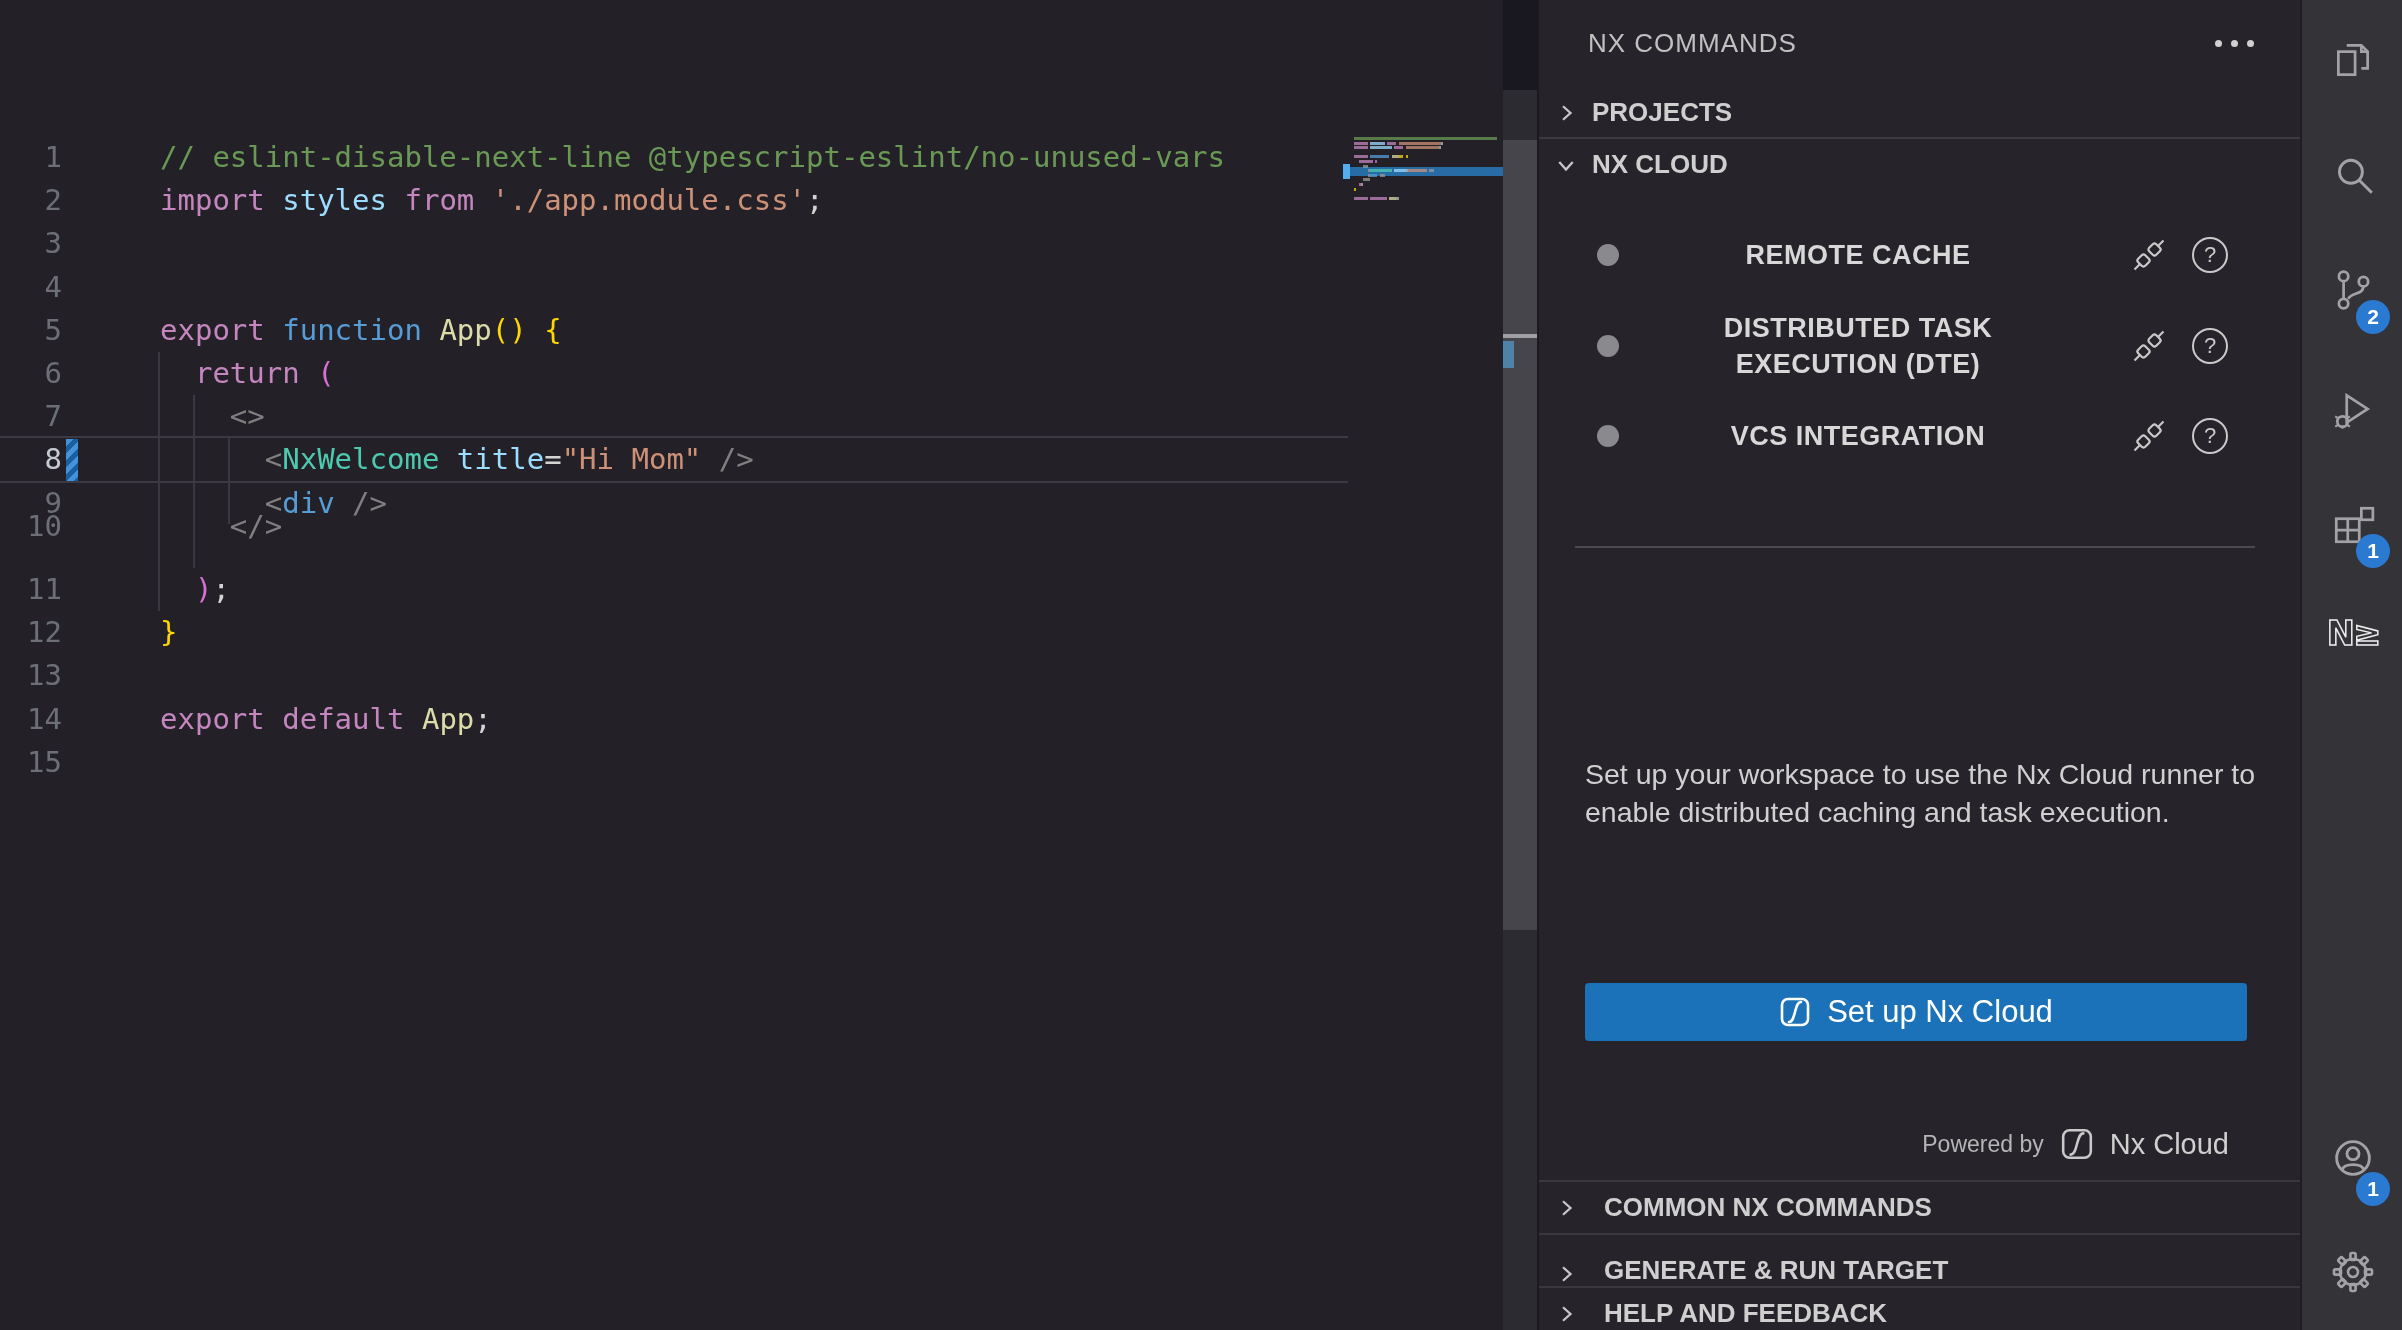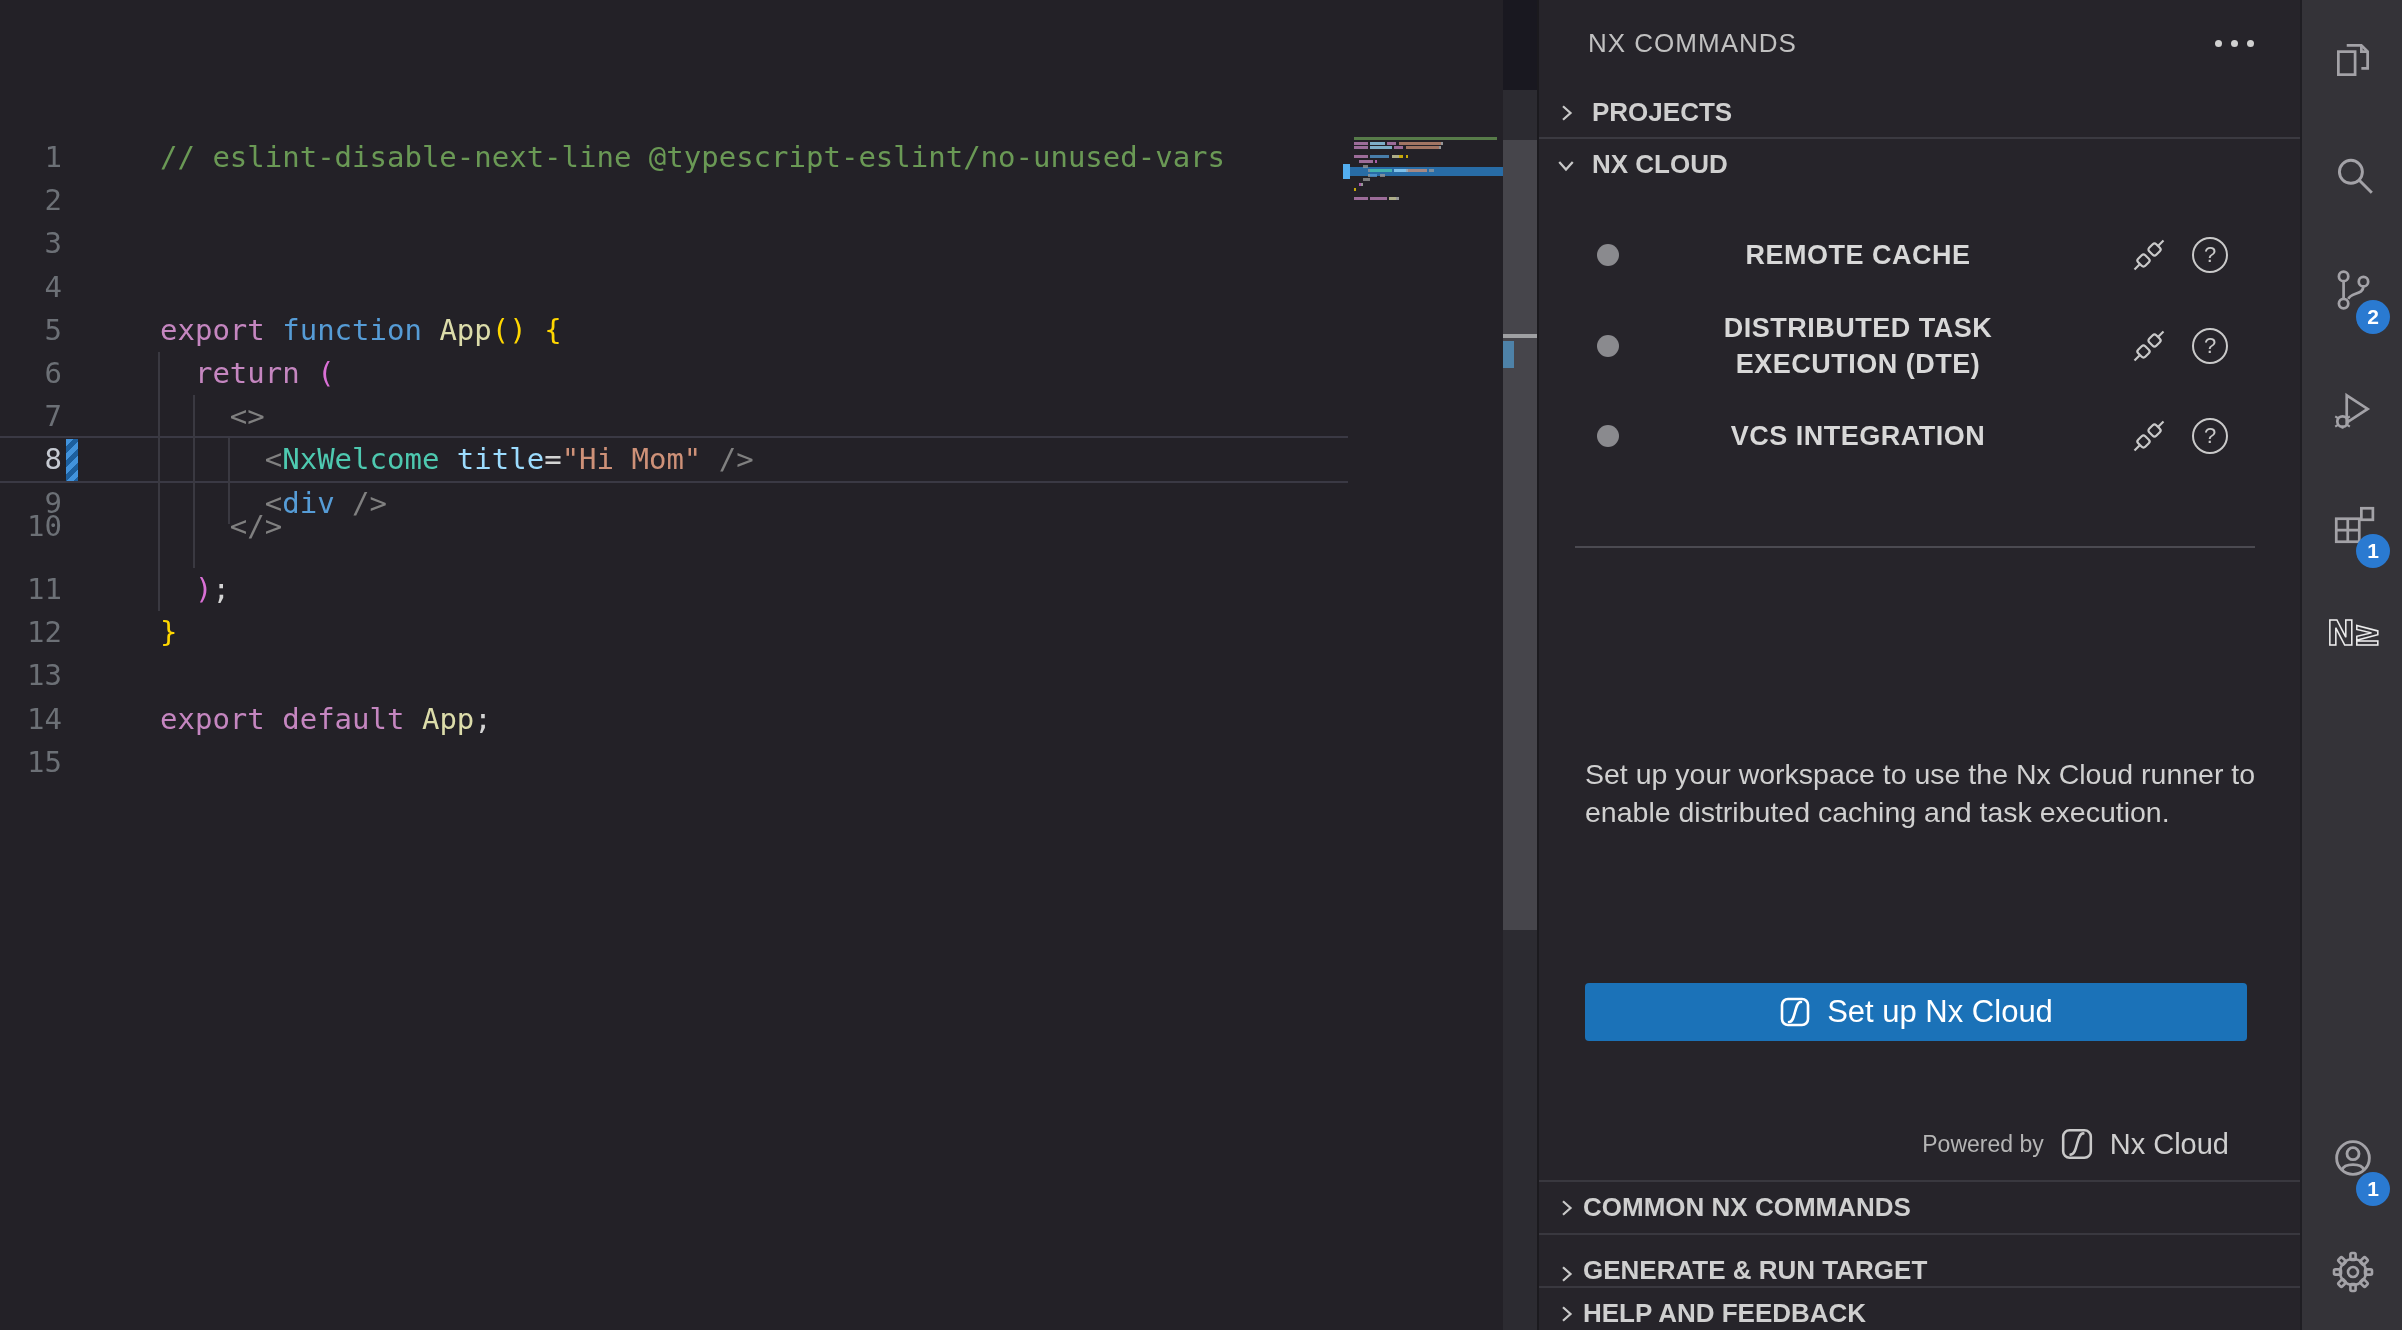--- a/index.html
+++ b/index.html
@@ -80,21 +80,21 @@
              font-size:22px; color:#C9C9C9; }
   .panel-hr { position:absolute; left:36px; top:546px; width:680px; border-top:2px solid #4B4A51; }
   .panel-para { position:absolute; left:46px; width:672px; font-size:28.5px; line-height:37.5px; color:#D0D0D0; }
   .setup-btn { position:absolute; left:46px; top:983px; width:662px; height:58px; background:#1B72B8;
                border:none; border-radius:4px; display:flex; align-items:center; justify-content:center;
                gap:16px; color:#FFFFFF; font-size:31px; font-family:"Liberation Sans",sans-serif; cursor:pointer; }
   .powered { position:absolute; right:71px; top:1124px; height:40px; display:flex; align-items:center; gap:16px; }
   .powered-label { font-size:23px; color:#B5B5B5; }
   .powered-brand { font-size:29px; color:#CFCFCF; }
   .bsect { position:absolute; left:0; width:763px; height:53px; border-top:2px solid #39383F;
-           display:flex; align-items:center; gap:5px; padding-left:15px;
+           display:flex; align-items:center; gap:26px; padding-left:15px;
            font-weight:bold; font-size:26px; color:#CFCFCF; }
 
   
   .activitybar { position:absolute; left:2300px; top:0; width:102px; height:1330px; background:#343338;
                  border-left:2px solid #1F1E23; }
   .ab-icon { position:absolute; left:27px; width:48px; height:48px; display:flex;
              align-items:center; justify-content:center; }
   .ab-badge { position:absolute; left:54px; width:34px; height:34px; border-radius:50%; background:#2A7AD1;
               color:#fff; font-size:21px; font-weight:bold; display:flex; align-items:center; justify-content:center; }
   svg { display:block; }
@@ -172,21 +172,21 @@
     <span class="bc-symbol">App</span>
   </div>
 
   <div class="editor" style="top:0; height:1330px;">
     <div class="cur-line"></div>
     <div class="iguide" style="left:158px; top:352px; height:259px;"></div>
     <div class="iguide" style="left:193px; top:395px; height:173px;"></div>
     <div class="iguide" style="left:228px; top:438px; height:86px;"></div>
     <div>
         <div class="code-row" style="top: 136px;"><span class="ln">1</span><span class="code-text"><span class="c-cmt">// eslint-disable-next-line @typescript-eslint/no-unused-vars</span></span></div>
-        <div class="code-row" style="top: 179.2px;"><span class="ln">2</span></div>
+        <div class="code-row" style="top: 179.2px;"><span class="ln">2</span><span class="code-text"><span class="c-kw">import</span><span class="c-pln"> </span><span class="c-var">styles</span><span class="c-pln"> </span><span class="c-kw">from</span><span class="c-pln"> </span><span class="c-str">'./app.module.css'</span><span class="c-pln">;</span></span></div>
         <div class="code-row" style="top: 222.4px;"><span class="ln">3</span></div>
         <div class="code-row" style="top: 265.6px;"><span class="ln">4</span><span class="code-text"></span></div>
         <div class="code-row" style="top: 308.8px;"><span class="ln">5</span><span class="code-text"><span class="c-kw">export</span><span class="c-pln"> </span><span class="c-kw2">function</span><span class="c-pln"> </span><span class="c-fn">App</span><span class="c-br1">()</span><span class="c-pln"> </span><span class="c-br1">{</span></span></div>
         <div class="code-row" style="top: 352px;"><span class="ln">6</span><span class="code-text"><span class="c-pln">  </span><span class="c-kw">return</span><span class="c-pln"> </span><span class="c-br2">(</span></span></div>
         <div class="code-row" style="top: 395.2px;"><span class="ln">7</span><span class="code-text"><span class="c-pln">    </span><span class="c-ang">&lt;&gt;</span></span></div>
         <div class="code-row active" style="top: 438.4px;"><span class="ln">8</span><span class="gutter-mod"></span><span class="code-text"><span class="c-pln">      </span><span class="c-ang">&lt;</span><span class="c-tag">NxWelcome</span><span class="c-pln"> </span><span class="c-attr">title</span><span class="c-pln">=</span><span class="c-str">"Hi Mom"</span><span class="c-pln"> </span><span class="c-ang">/&gt;</span></span></div>
         <div class="code-row" style="top: 481.6px;"><span class="ln">9</span><span class="code-text"><span class="c-pln">      </span><span class="c-ang">&lt;</span><span class="c-tag2">div</span><span class="c-pln"> </span><span class="c-ang">/&gt;</span></span></div>
         <div class="code-row" style="top: 505px;"><span class="ln">10</span><span class="code-text"><span class="c-pln">    </span><span class="c-ang">&lt;/&gt;</span></span></div>
         <div class="code-row" style="top: 568px;"><span class="ln">11</span><span class="code-text"><span class="c-pln">  </span><span class="c-br2">)</span><span class="c-pln">;</span></span></div>
         <div class="code-row" style="top: 611.2px;"><span class="ln">12</span><span class="code-text"><span class="c-br1">}</span></span></div>

